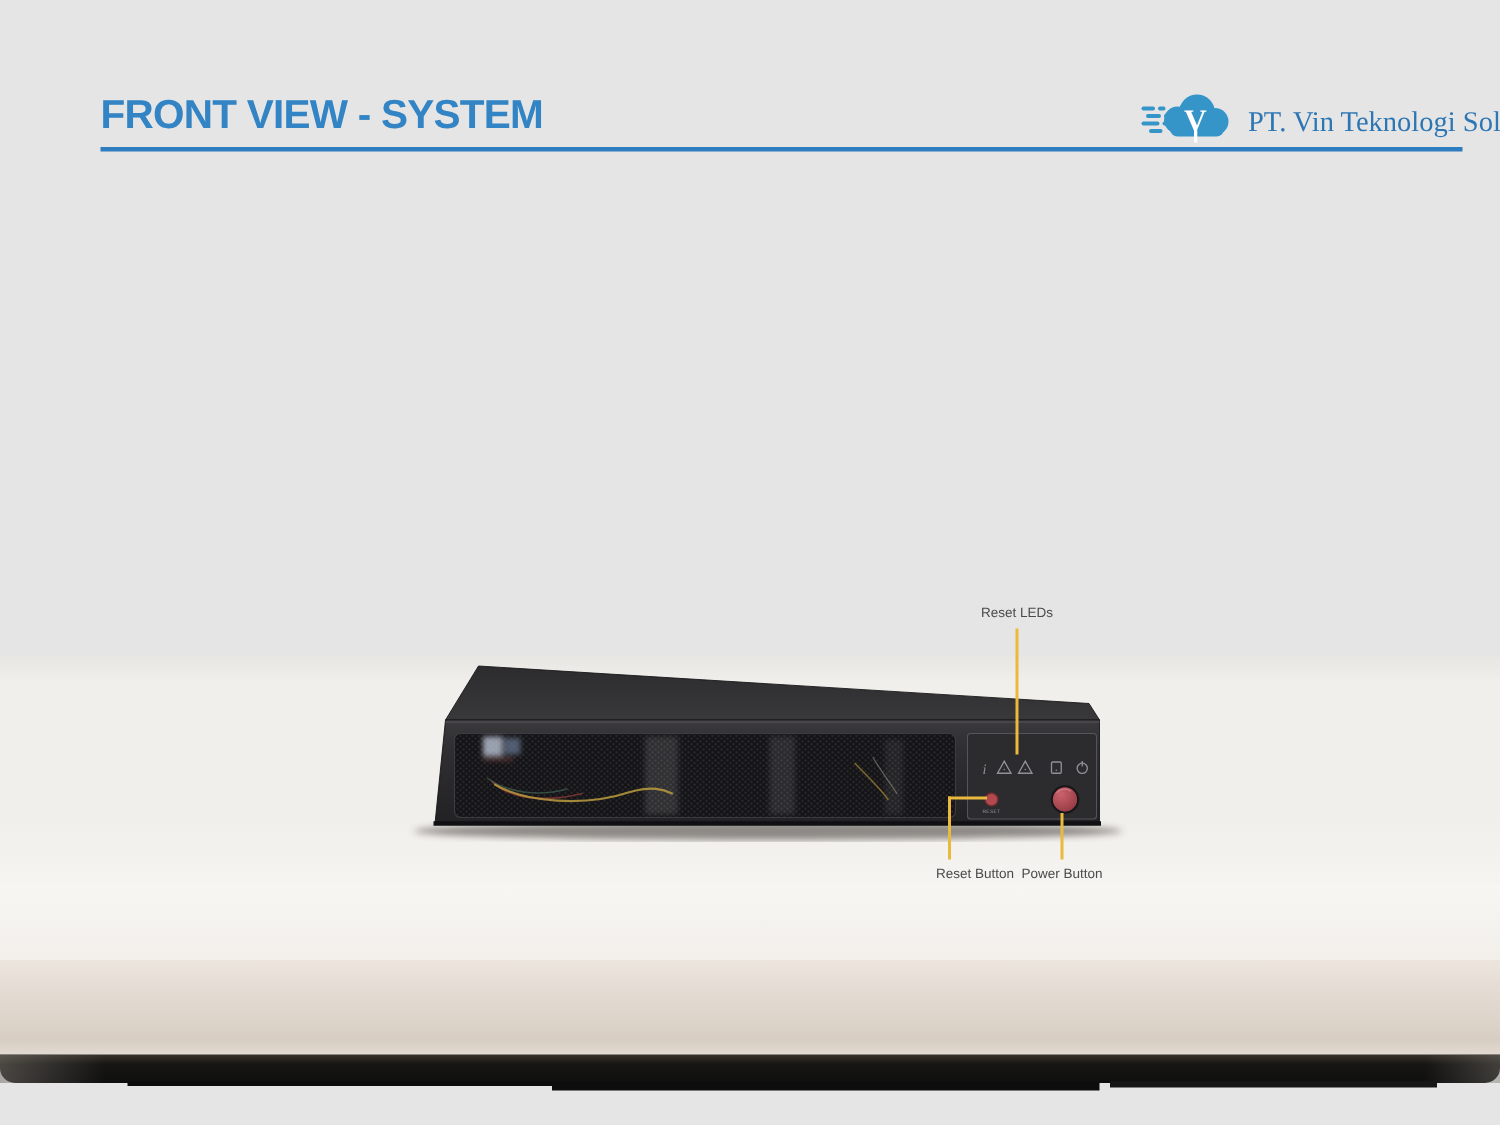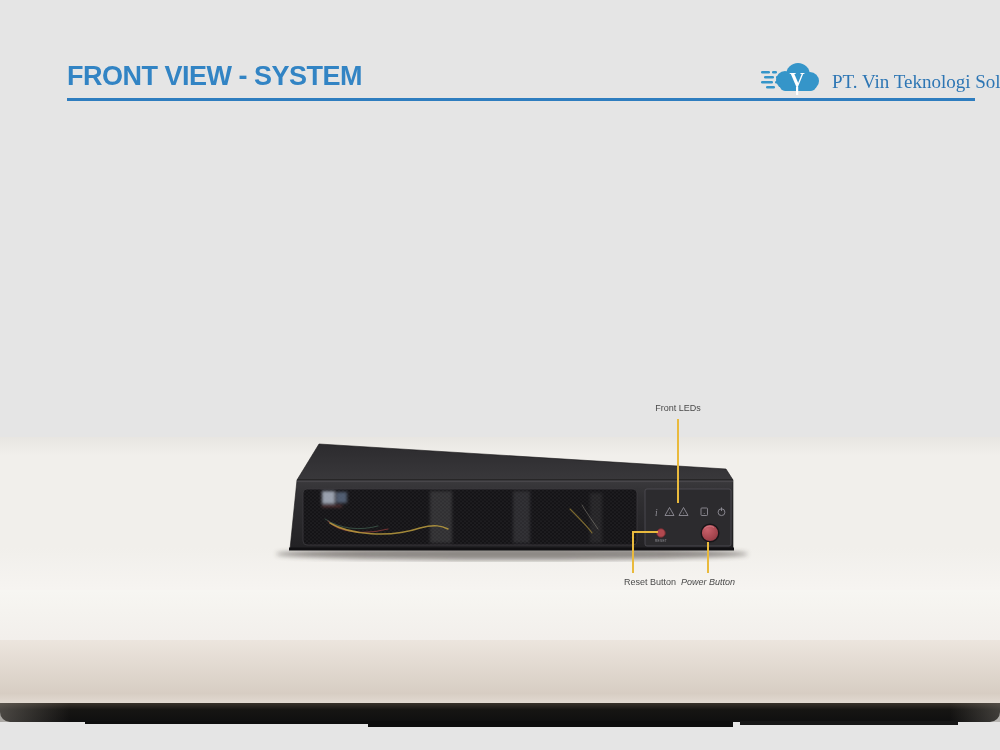--- a/index.html
+++ b/index.html
@@ -50,21 +50,21 @@
   .co-frontleds{left:677px;top:419px;width:2px;height:84px;}
   .co-reset-v{left:632px;top:531px;width:2px;height:42px;}
   .co-reset-h{left:632px;top:531px;width:26px;height:2px;}
   .co-power-v{left:707px;top:542px;width:2px;height:31px;}
   .co-label{
     position:absolute;z-index:7;width:70px;text-align:center;
     font-size:9px;color:#4a4a4a;white-space:nowrap;
   }
   .lb-frontleds{left:643px;top:403px;}
   .lb-reset{left:615px;top:577px;}
-  .lb-power{left:673px;top:577px;font-style:italic;}
+  .lb-power{left:673px;top:577px;}
 </style>
 </head>
 <body>
 
 <div class="slide">
 
   <div class="band band-wall"></div>
   <div class="band band-mid"></div>
   <div class="band band-beige"></div>
   <div class="band band-shadow"></div>
@@ -192,17 +192,17 @@
 
     <circle cx="440" cy="108" r="8.8" fill="url(#pwrGrad)" stroke="#171619" stroke-width="1.4"></circle>
     <path d="M434.5,103.5 A7,7 0 0 1 444,102.5" stroke="#d98d94" stroke-width="0.9" fill="none" opacity="0.7"></path>
   </svg>
 
   <div class="callout co-frontleds"></div>
   <div class="callout co-reset-v"></div>
   <div class="callout co-reset-h"></div>
   <div class="callout co-power-v"></div>
 
-  <div class="co-label lb-frontleds">Front LEDs</div>
+  <div class="co-label lb-frontleds">Reset LEDs</div>
   <div class="co-label lb-reset">Reset Button</div>
   <div class="co-label lb-power">Power Button</div>
 
 </div>
 
 </body></html>

